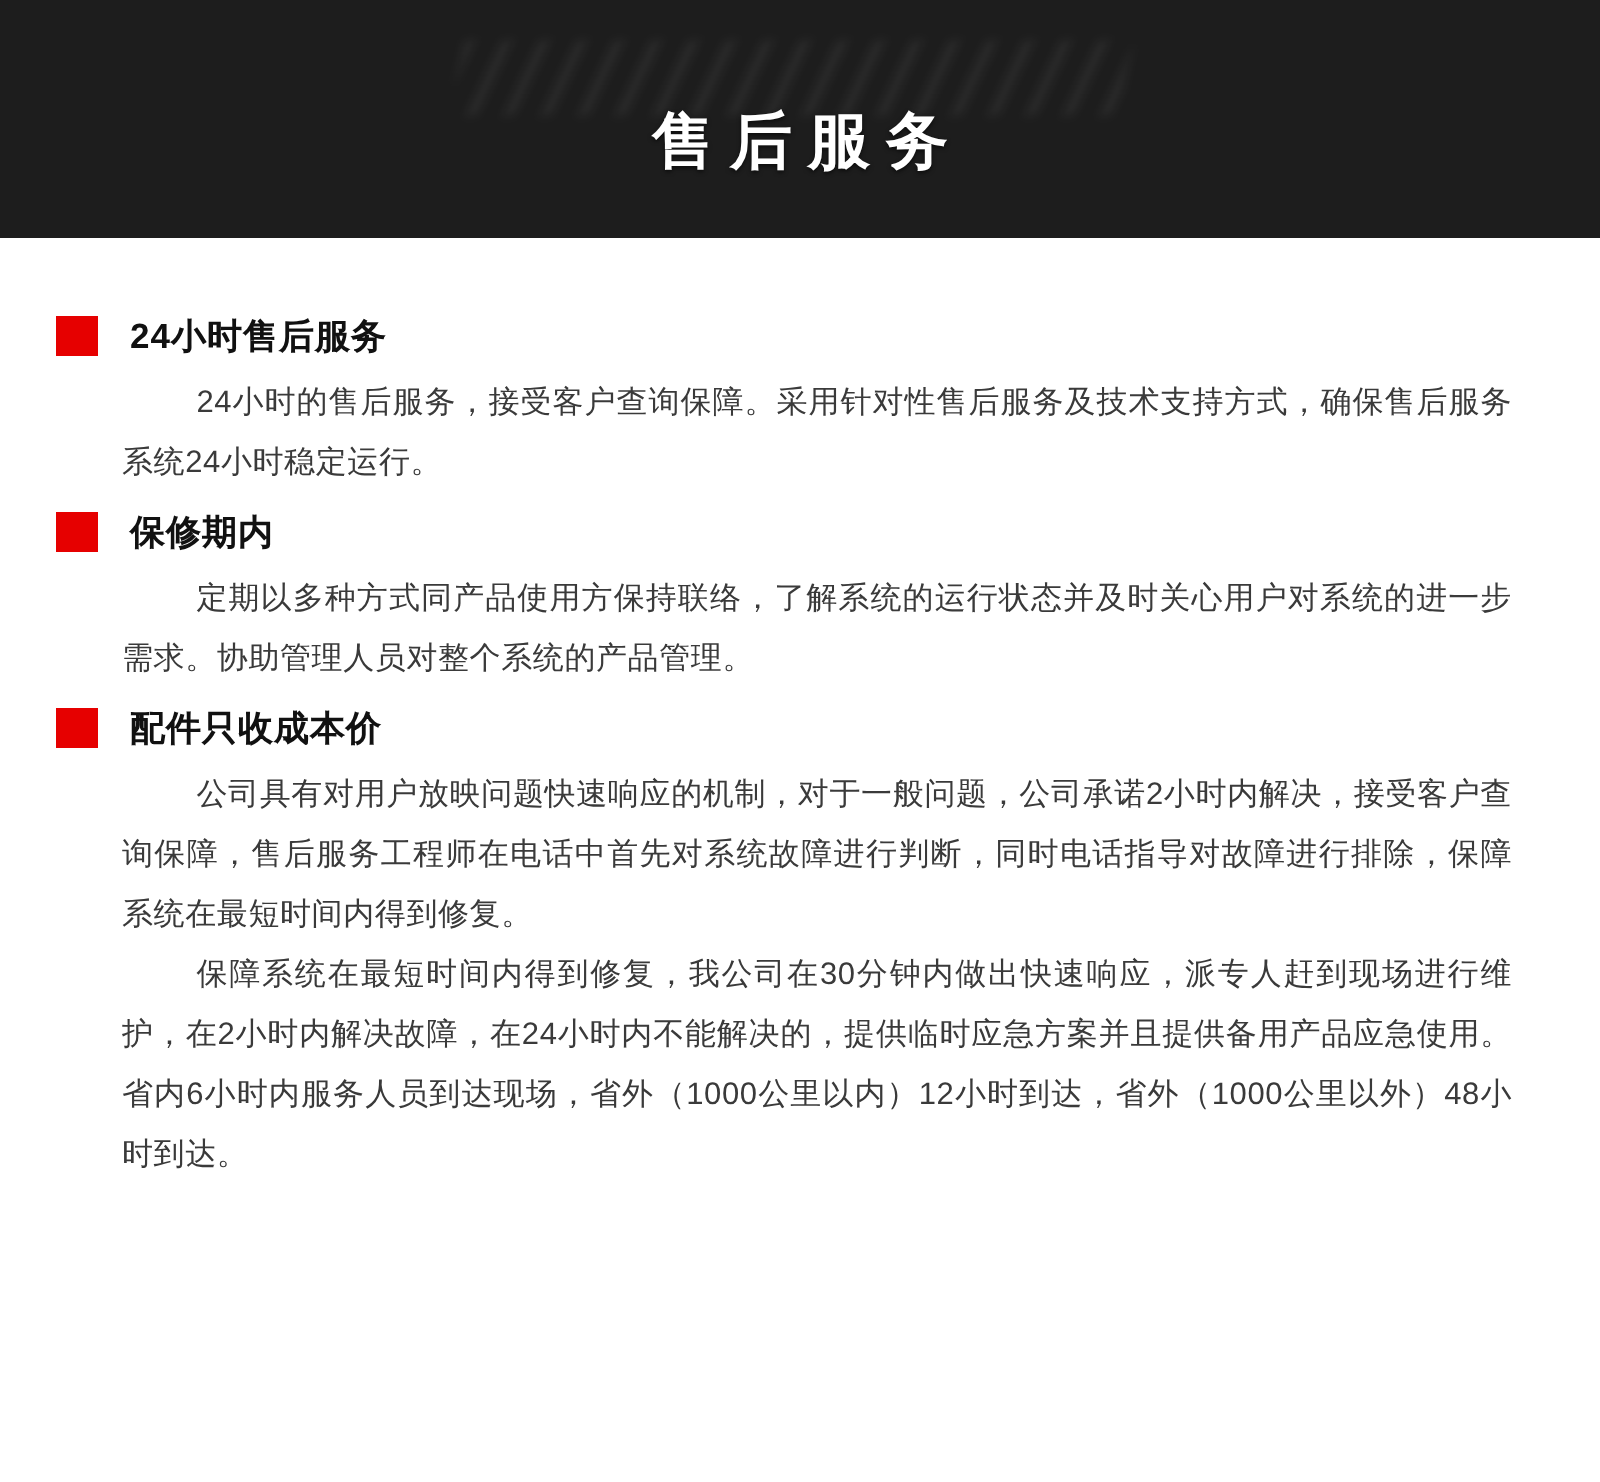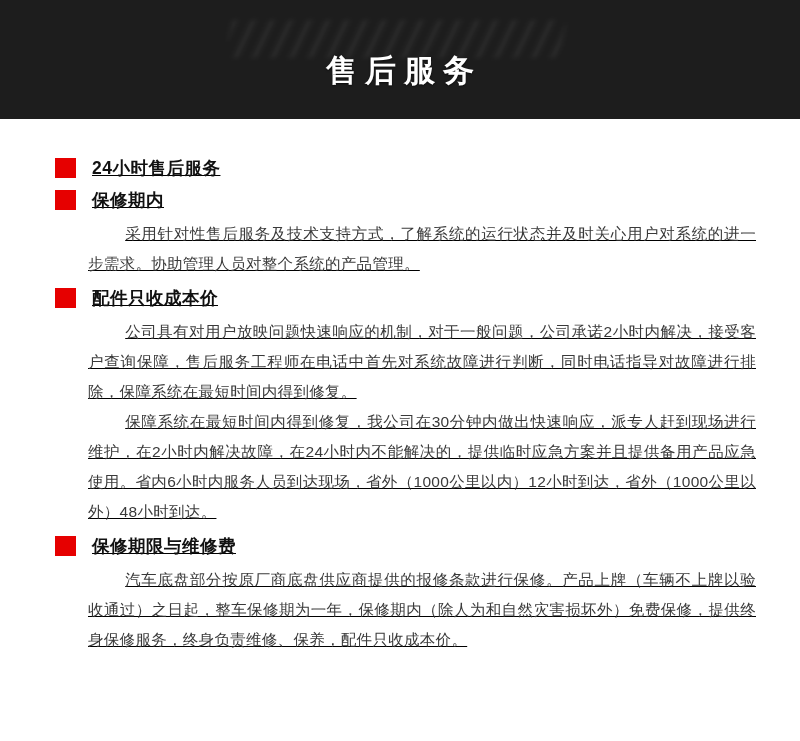--- a/index.html
+++ b/index.html
@@ -42,22 +42,21 @@
     width:335px;height:38px;
     background:repeating-linear-gradient(105deg,
       rgba(255,255,255,0.05) 0 6px,
       rgba(255,255,255,0.00) 6px 18px);
     filter:blur(2px);
     transform:skewX(-12deg);
     pointer-events:none;
   }
   
   .content{
-    padding:36px 44px 0 55px;
-    text-decoration:underline;
+    padding:36px 44px 0 28px;
   }
   .section + .section{margin-top:6px;}
   .section-head{
     display:flex;align-items:center;
     height:26px;
     margin-bottom:6px;
   }
   .bullet{
     flex:0 0 auto;
     width:21px;height:20px;
@@ -87,46 +86,40 @@
   <header class="header">
     <div class="watermark"></div>
     <h1 class="title">售后服务</h1>
   </header>
   <main class="content">
   <section class="section">
     <div class="section-head">
       <span class="bullet"></span>
       <h2 class="heading">24小时售后服务</h2>
     </div>
+    <div class="paras">
+          <p class="para">24小时的售后服务，接受客户查询保障。采用针对性售后服务及技术支持方式，确保售后服务系统24小时稳定运行。</p>
+        </div>
   </section>
 
   <section class="section">
     <div class="section-head">
       <span class="bullet"></span>
       <h2 class="heading">保修期内</h2>
     </div>
     <div class="paras">
-          <p class="para">采用针对性售后服务及技术支持方式，了解系统的运行状态并及时关心用户对系统的进一步需求。协助管理人员对整个系统的产品管理。</p>
+          <p class="para">定期以多种方式同产品使用方保持联络，了解系统的运行状态并及时关心用户对系统的进一步需求。协助管理人员对整个系统的产品管理。</p>
         </div>
   </section>
 
   <section class="section">
     <div class="section-head">
       <span class="bullet"></span>
       <h2 class="heading">配件只收成本价</h2>
     </div>
     <div class="paras">
           <p class="para">公司具有对用户放映问题快速响应的机制，对于一般问题，公司承诺2小时内解决，接受客户查询保障，售后服务工程师在电话中首先对系统故障进行判断，同时电话指导对故障进行排除，保障系统在最短时间内得到修复。</p>
           <p class="para">保障系统在最短时间内得到修复，我公司在30分钟内做出快速响应，派专人赶到现场进行维护，在2小时内解决故障，在24小时内不能解决的，提供临时应急方案并且提供备用产品应急使用。省内6小时内服务人员到达现场，省外（1000公里以内）12小时到达，省外（1000公里以外）48小时到达。</p>
         </div>
   </section>
 
-  <section class="section">
-    <div class="section-head">
-      <span class="bullet"></span>
-      <h2 class="heading">保修期限与维修费</h2>
-    </div>
-    <div class="paras">
-          <p class="para">汽车底盘部分按原厂商底盘供应商提供的报修条款进行保修。产品上牌（车辆不上牌以验收通过）之日起，整车保修期为一年，保修期内（除人为和自然灾害损坏外）免费保修，提供终身保修服务，终身负责维修、保养，配件只收成本价。</p>
-        </div>
-  </section>
 </main>
 </div>
 
 </body></html>

